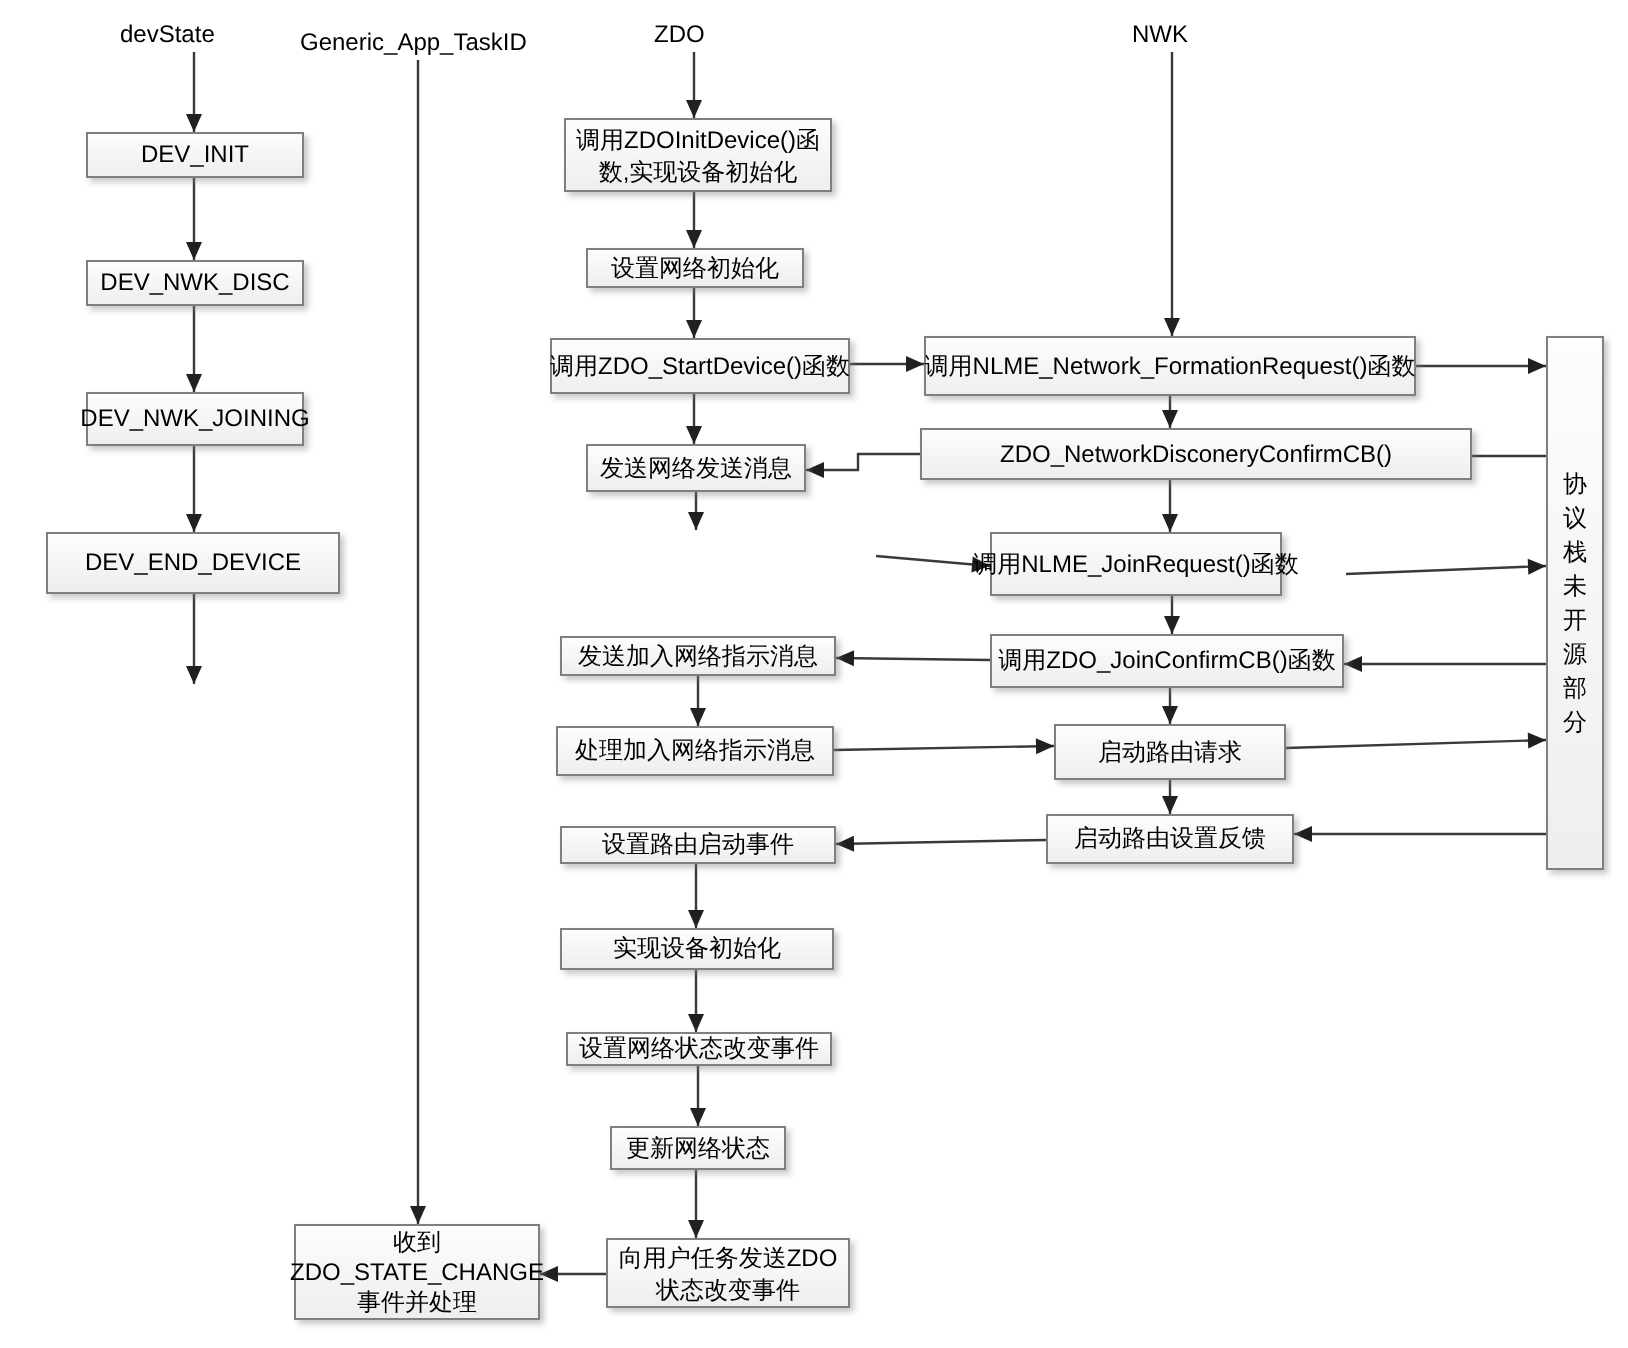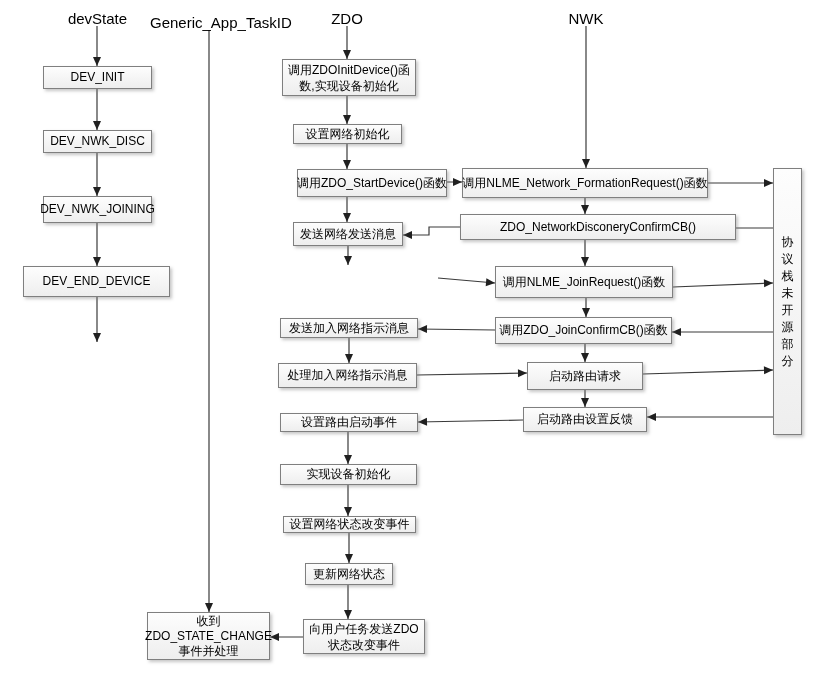--- a/index.html
+++ b/index.html
@@ -8,21 +8,21 @@
   .edges{position:absolute;left:0;top:0;pointer-events:none;}
   .edge{stroke:var(--line,#3a3a3a);stroke-width:1.2;fill:none;}
   .box{position:absolute;box-sizing:border-box;border:1px solid var(--border,#7f7f7f);
        background:linear-gradient(180deg,var(--fill-top,#fdfdfd) 0%,var(--fill-bot,#eeeeee) 100%);
        box-shadow:2px 2px 3px rgba(130,130,130,.45);
        display:flex;align-items:center;justify-content:center;text-align:center;
        font-size:12px;line-height:15px;white-space:pre;}
   .two-line{line-height:16px;}
   .three-line{line-height:15px;}
   .vtext{line-height:17px;font-size:12px;}
-  .lane-label{position:absolute;font-size:15px;text-align:center;white-space:pre;}
+  .lane-label{position:absolute;font-size:12px;text-align:left;white-space:pre;}
 </style>
 </head>
 <body>
 
 <div class="stage">
 
   <svg class="edges" width="814" height="674">
     <defs>
       <marker id="arr" markerUnits="userSpaceOnUse" markerWidth="10" markerHeight="9" refX="9.5" refY="4.5" orient="auto">
         <path d="M0.5,0.5 L9.5,4.5 L0.5,8.5 z" fill="#202020"></path>
@@ -76,37 +76,37 @@
   <div class="lane-label" style="left:566px;top:10px;width:40px;">NWK</div>
 
   <div class="box" style="left:43px;top:66px;width:109px;height:23px;">DEV_INIT</div>
   <div class="box" style="left:43px;top:130px;width:109px;height:23px;">DEV_NWK_DISC</div>
   <div class="box" style="left:43px;top:196px;width:109px;height:27px;">DEV_NWK_JOINING</div>
   <div class="box" style="left:23px;top:266px;width:147px;height:31px;">DEV_END_DEVICE</div>
 
   <div class="box two-line" style="left:282px;top:59px;width:134px;height:37px;">调用ZDOInitDevice()函
 数,实现设备初始化</div>
   <div class="box" style="left:293px;top:124px;width:109px;height:20px;">设置网络初始化</div>
-  <div class="box" style="left:275px;top:169px;width:150px;height:28px;margin-left:22px;">调用ZDO_StartDevice()函数</div>
+  <div class="box" style="left:275px;top:169px;width:150px;height:28px;">调用ZDO_StartDevice()函数</div>
   <div class="box" style="left:293px;top:222px;width:110px;height:24px;">发送网络发送消息</div>
   <div class="box" style="left:280px;top:318px;width:138px;height:20px;">发送加入网络指示消息</div>
   <div class="box" style="left:278px;top:363px;width:139px;height:25px;">处理加入网络指示消息</div>
   <div class="box" style="left:280px;top:413px;width:138px;height:19px;">设置路由启动事件</div>
   <div class="box" style="left:280px;top:464px;width:137px;height:21px;">实现设备初始化</div>
   <div class="box" style="left:283px;top:516px;width:133px;height:17px;">设置网络状态改变事件</div>
   <div class="box" style="left:305px;top:563px;width:88px;height:22px;">更新网络状态</div>
   <div class="box two-line" style="left:303px;top:619px;width:122px;height:35px;">向用户任务发送ZDO
 状态改变事件</div>
   <div class="box three-line" style="left:147px;top:612px;width:123px;height:48px;">收到
 ZDO_STATE_CHANGE
 事件并处理</div>
 
   <div class="box" style="left:462px;top:168px;width:246px;height:30px;">调用NLME_Network_FormationRequest()函数</div>
   <div class="box" style="left:460px;top:214px;width:276px;height:26px;">ZDO_NetworkDisconeryConfirmCB()</div>
-  <div class="box" style="left:495px;top:266px;width:178px;height:32px;">调用NLME_JoinRequest()函数</div>
+  <div class="box" style="left:495px;top:266px;width:146px;height:32px;">调用NLME_JoinRequest()函数</div>
   <div class="box" style="left:495px;top:317px;width:177px;height:27px;">调用ZDO_JoinConfirmCB()函数</div>
   <div class="box" style="left:527px;top:362px;width:116px;height:28px;">启动路由请求</div>
   <div class="box" style="left:523px;top:407px;width:124px;height:25px;">启动路由设置反馈</div>
 
   <div class="box vtext" style="left:773px;top:168px;width:29px;height:267px;">协
 议
 栈
 未
 开
 源

